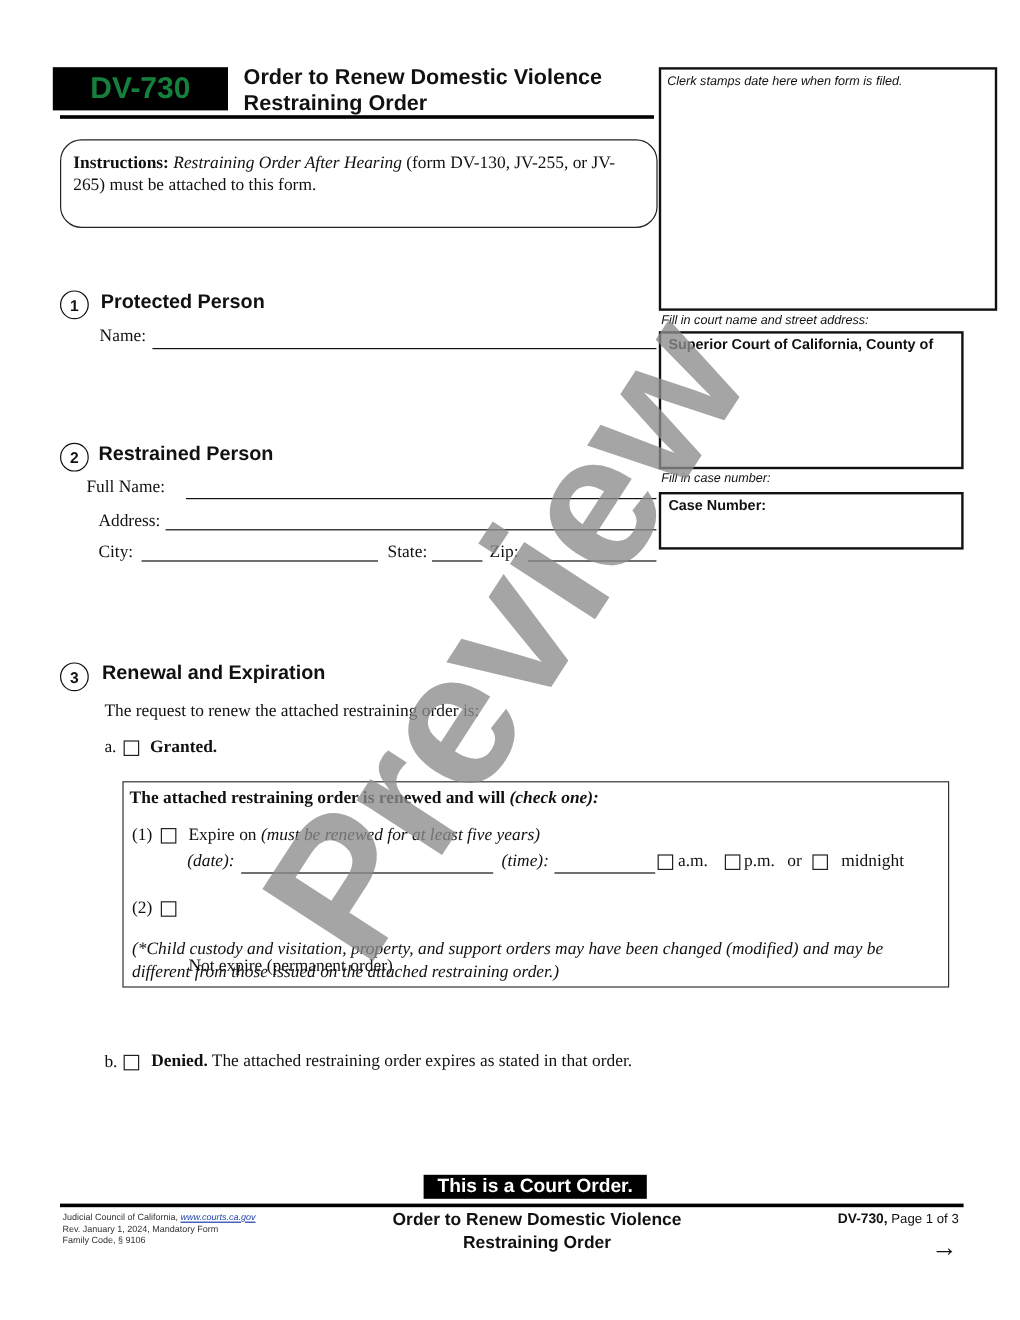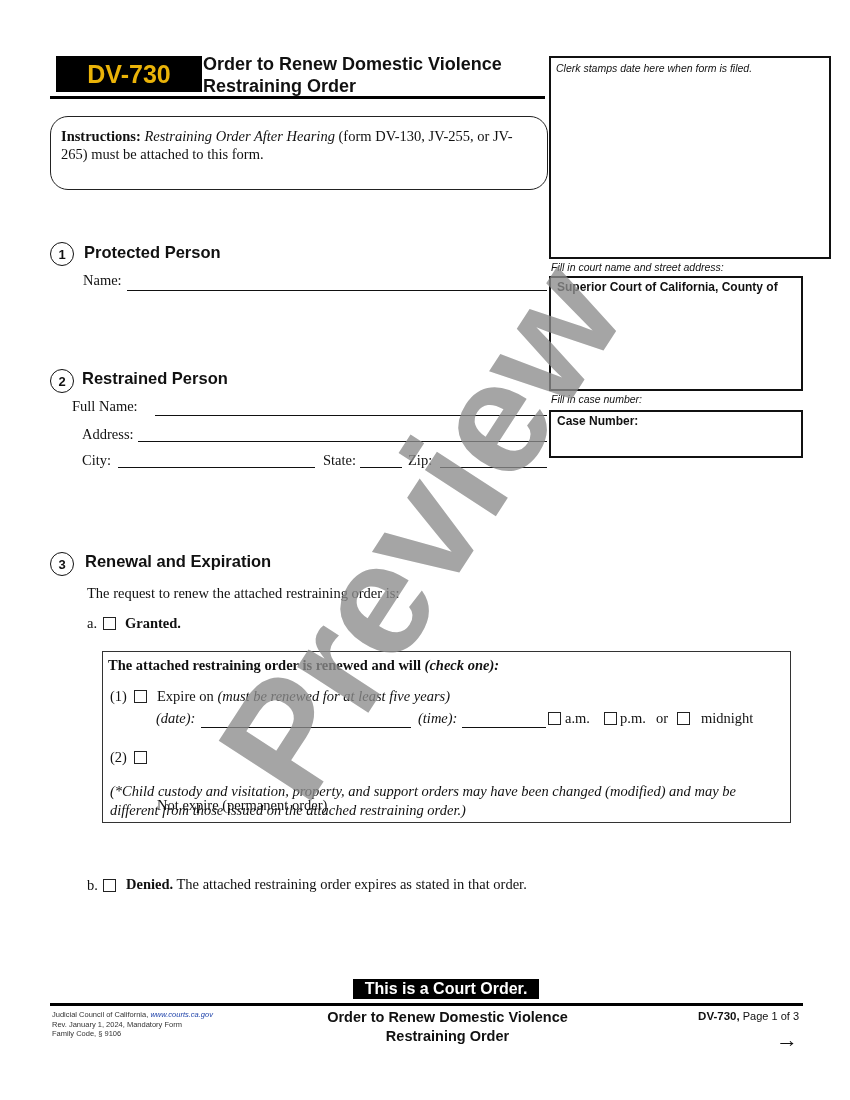--- a/index.html
+++ b/index.html
@@ -2,21 +2,21 @@
 <html><head>
 <meta charset="utf-8">
 <style>
   html, body { margin: 0; padding: 0; }
   body { width: 850px; height: 1100px; background: #ffffff; position: relative; overflow: hidden; color: #111; }
   .abs { position: absolute; }
   .sans { font-family: "Liberation Sans", "DejaVu Sans", sans-serif; }
   .serif { font-family: "Liberation Serif", "DejaVu Serif", serif; }
 
   
-  .form-id { left: 56px; top: 56px; width: 146px; height: 36px; background: #000; color: #eab308;
+  .form-id { left: 44px; top: 56px; width: 146px; height: 36px; background: #000; color: #15803d;
              font-size: 25px; font-weight: bold; display: flex; align-items: center; justify-content: center; }
   .form-title { left: 203px; top: 53px; font-size: 18px; font-weight: bold; line-height: 22px; width: 340px; }
   .header-rule { left: 50px; top: 96px; width: 495px; height: 3px; background: #000; }
 
   .instructions { left: 50px; top: 116px; width: 476px; height: 56px; border: 1.5px solid #222; border-radius: 18px;
                   padding: 10px 10px 6px 10px; font-size: 14.5px; line-height: 18px; }
 
   
   .clerk-box { left: 549px; top: 56px; width: 250px; height: 199px; border: 2px solid #111; padding-left: 28px; }
   .clerk-box .lbl { position: absolute; left: 5px; top: 4px; font-size: 10.5px; font-style: italic; }
@@ -36,21 +36,21 @@
   .checkbox { width: 11px; height: 11px; border: 1.2px solid #222; background: #fff; }
   .txt14 { font-size: 14.5px; }
 
   .renew-box { left: 102px; top: 651px; width: 687px; height: 170px; border: 1.2px solid #333; }
 
   
   .court-order { left: 353px; top: 979px; width: 186px; height: 20px; background: #000; color: #fff;
                  font-size: 16px; font-weight: bold; display: flex; align-items: center; justify-content: center; }
   .footer-rule { left: 50px; top: 1003px; width: 753px; height: 3px; background: #000; }
   .footer-left { left: 52px; top: 1010px; font-size: 7.5px; line-height: 9.5px; color: #333; }
-  .footer-left .link { color: #1a3fa8; font-style: italic; }
+  .footer-left .link { color: #1a3fa8; font-style: italic; text-decoration: underline; }
   .footer-center { left: 280px; top: 1008px; width: 335px; text-align: center; font-weight: bold; }
   .footer-center .t1 { font-size: 14.5px; line-height: 19px; }
   .footer-center .t2 { font-size: 12.5px; line-height: 18px; }
   .footer-right { left: 660px; top: 1010px; width: 139px; text-align: right; font-size: 11px; }
   .footer-right b { font-size: 11.5px; }
   .next-arrow { left: 776px; top: 1029px; font-size: 22px; line-height: 22px; }
 
   
   .watermark { left: 60px; top: 440px; font-size: 160px; font-weight: bold; color: #8c8c8c; opacity: 0.78;
                transform: rotate(-57deg); transform-origin: center center; white-space: nowrap; pointer-events: none;

